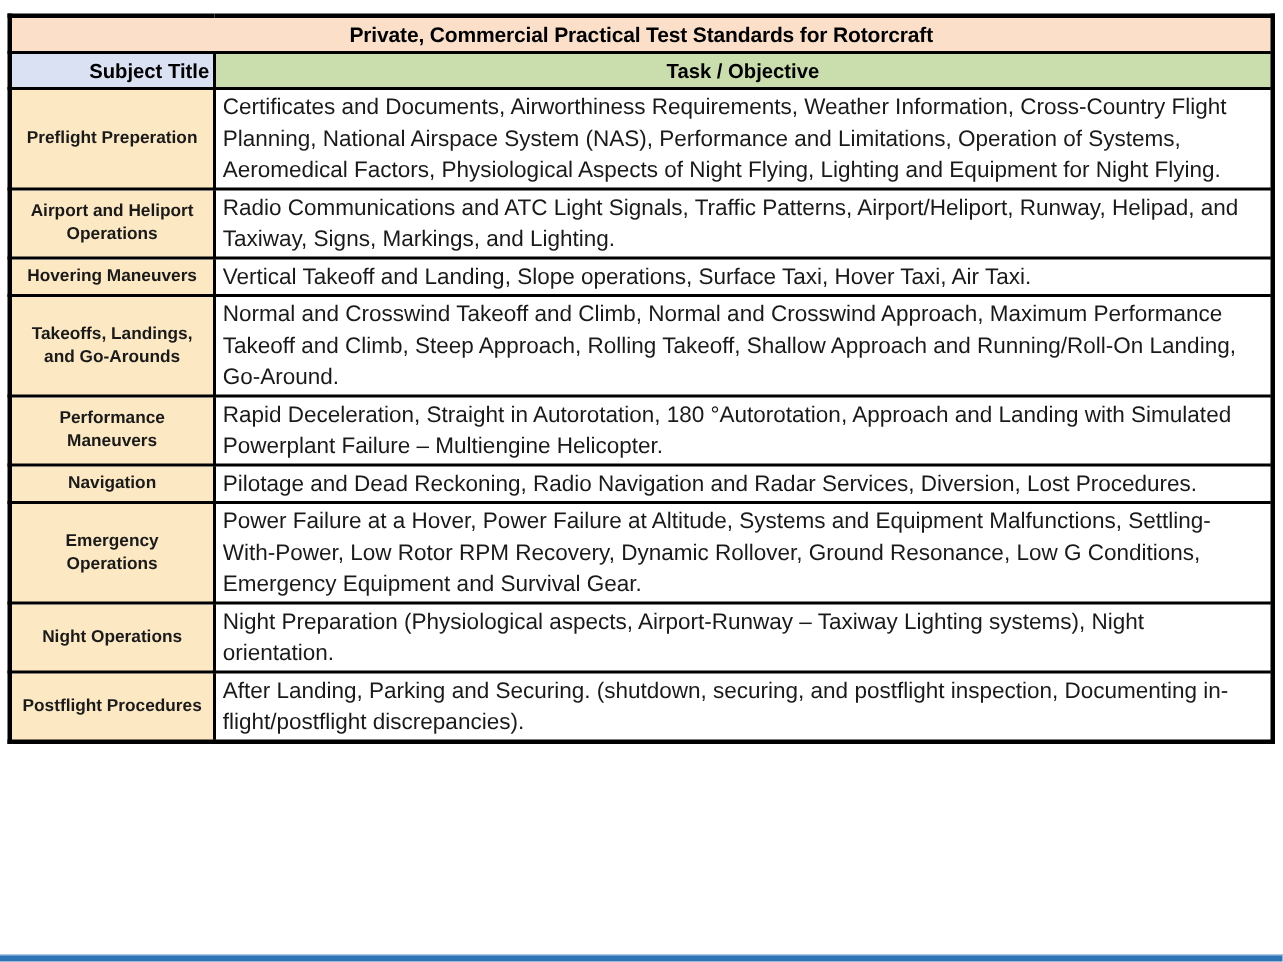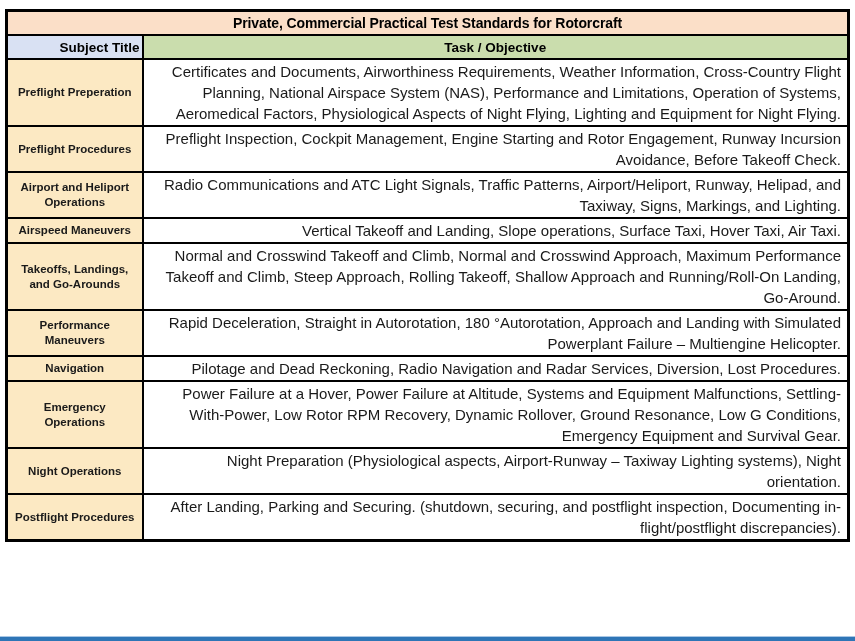--- a/index.html
+++ b/index.html
@@ -45,21 +45,20 @@
     background:var(--subject-cell-bg);
     text-align:center;vertical-align:middle;
     font-weight:bold;font-size:11.5px;line-height:15px;color:#1a1a1a;
     padding:2px 6px;
     margin-left:48px;
   }
   .task-cell{
     background:#ffffff;vertical-align:middle;
     font-size:15px;line-height:21px;color:#1a1a1a;
     padding:1px 6px 1px 5px;
-    text-align:right;
   }
   .col-subject{width:136px;}
   .col-task{width:706px;}
   .bottom-bar{
     position:absolute;left:0;right:0;top:636px;height:4px;
     background:var(--bar-color);
     border-top:1px solid var(--bar-light);
   }
 </style>
 </head>
@@ -76,29 +75,25 @@
     </tr>
     <tr>
       <td class="subject-header">Subject Title</td>
       <td class="task-header">Task / Objective</td>
     </tr>
     <tr>
       <td class="subject-cell">Preflight Preperation</td>
       <td class="task-cell">Certificates and Documents, Airworthiness Requirements, Weather Information, Cross-Country Flight Planning, National Airspace System (NAS), Performance and Limitations, Operation of Systems, Aeromedical Factors, Physiological Aspects of Night Flying, Lighting and Equipment for Night Flying.</td>
     </tr>
     <tr>
-      <td class="subject-cell">Preflight Procedures</td>
-      <td class="task-cell">Preflight Inspection, Cockpit Management, Engine Starting and Rotor Engagement, Runway Incursion Avoidance, Before Takeoff Check.</td>
-    </tr>
-    <tr>
       <td class="subject-cell">Airport and Heliport Operations</td>
       <td class="task-cell">Radio Communications and ATC Light Signals, Traffic Patterns, Airport/Heliport, Runway, Helipad, and Taxiway, Signs, Markings, and Lighting.</td>
     </tr>
     <tr>
-      <td class="subject-cell">Airspeed Maneuvers</td>
+      <td class="subject-cell">Hovering Maneuvers</td>
       <td class="task-cell">Vertical Takeoff and Landing, Slope operations, Surface Taxi, Hover Taxi, Air Taxi.</td>
     </tr>
     <tr>
       <td class="subject-cell">Takeoffs, Landings, and Go-Arounds</td>
       <td class="task-cell">Normal and Crosswind Takeoff and Climb, Normal and Crosswind Approach, Maximum Performance Takeoff and Climb, Steep Approach, Rolling Takeoff, Shallow Approach and Running/Roll-On Landing, Go-Around.</td>
     </tr>
     <tr>
       <td class="subject-cell">Performance Maneuvers</td>
       <td class="task-cell">Rapid Deceleration, Straight in Autorotation, 180 °Autorotation, Approach and Landing with Simulated Powerplant Failure – Multiengine Helicopter.</td>
     </tr>

